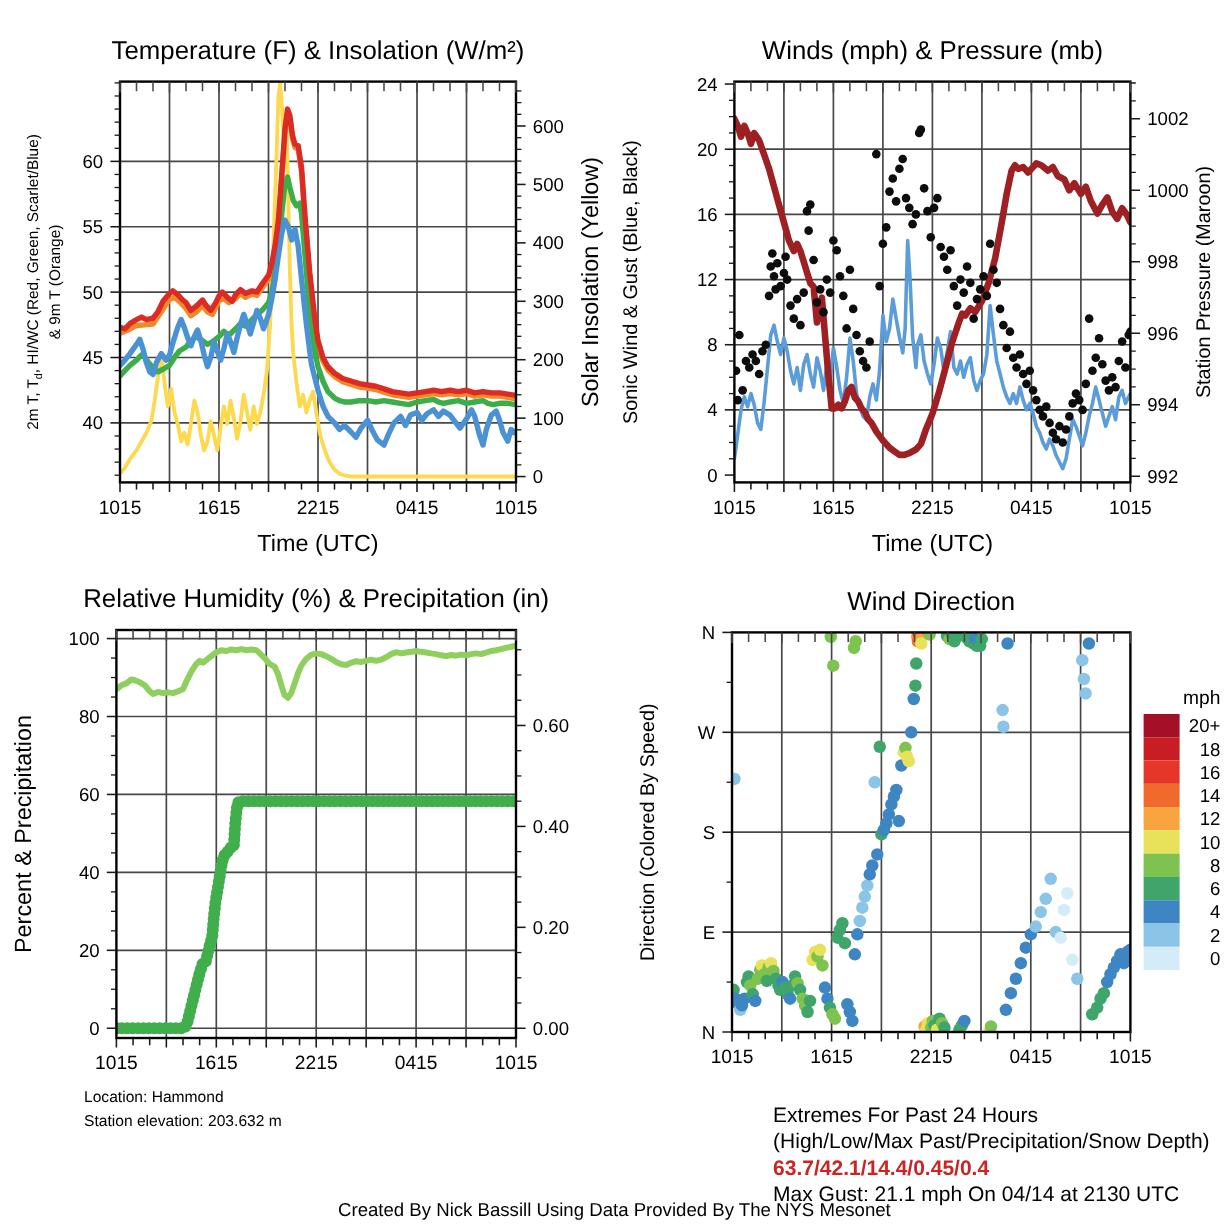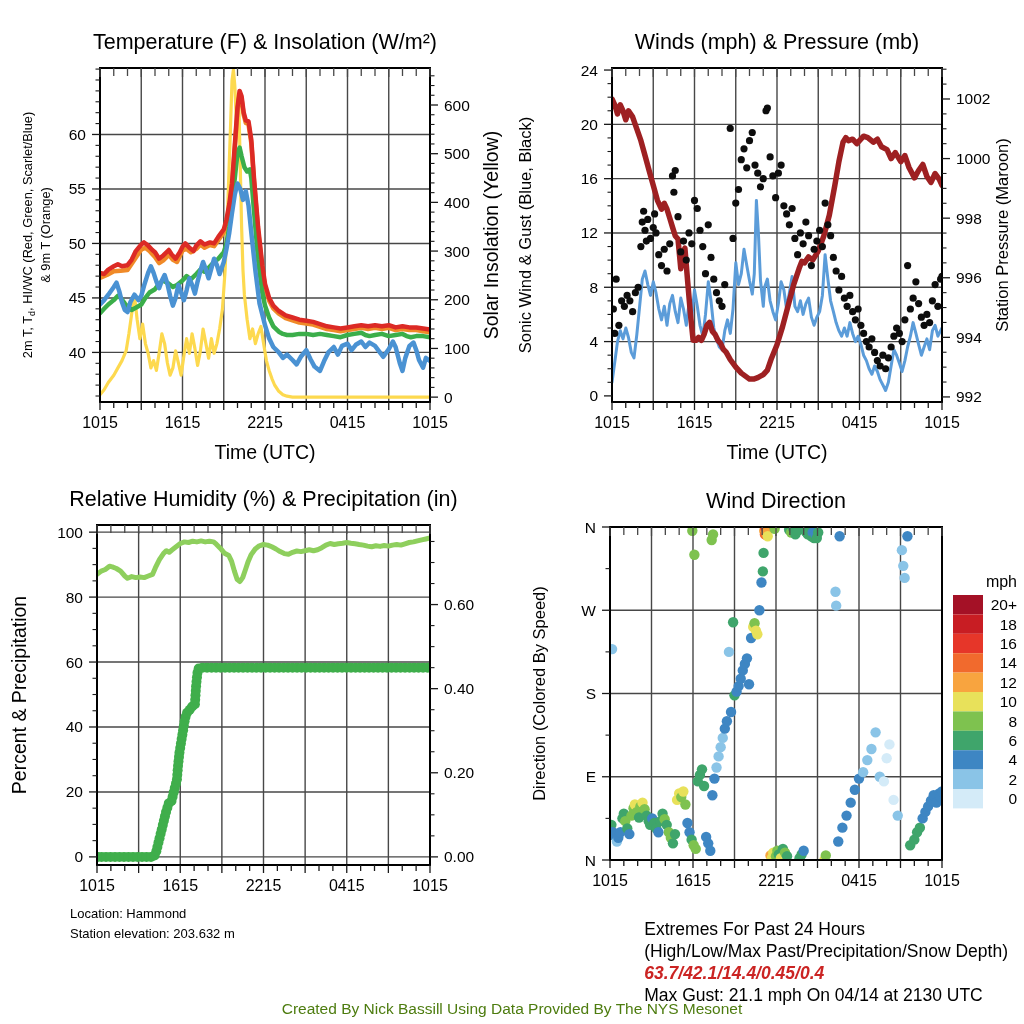--- a/index.html
+++ b/index.html
@@ -1,22 +1,22 @@
 <!DOCTYPE html>
 <html><head>
 <meta charset="utf-8">
 <style>
   html,body{margin:0;padding:0;background:#fff;}
   body{width:1024px;height:1024px;font-family:"Liberation Sans",sans-serif;color:#000;}
   .fig{position:relative;width:1024px;height:1024px;overflow:hidden;background:#fff;}
   #chart{position:absolute;left:0;top:0;}
   .footleft{position:absolute;left:22px;top:904px;font-size:13px;line-height:20.4px;margin-left:48px;}
   .footright{position:absolute;right:16px;top:918px;text-align:left;font-size:17.5px;line-height:22px;}
-  .footright .vals{font-weight:bold;font-style:italic;}
-  .credit{position:absolute;left:0;right:0;top:1000px;text-align:center;font-size:15.5px;color:#4d7c0f;}
+  .footright .vals{font-weight:bold;}
+  .credit{position:absolute;left:0;right:0;top:1000px;text-align:center;font-size:15.5px;color:#000000;}
   text{font-family:"Liberation Sans",sans-serif;fill:#000;}
 </style>
 </head>
 <body>
 
 <div class="fig">
   <svg id="chart" width="1024" height="1024">
       <g>
         <line x1="141.25" y1="68" x2="141.25" y2="402" stroke="#474747" stroke-width="1.4"></line>
         <line x1="182.5" y1="68" x2="182.5" y2="402" stroke="#474747" stroke-width="1.4"></line>

